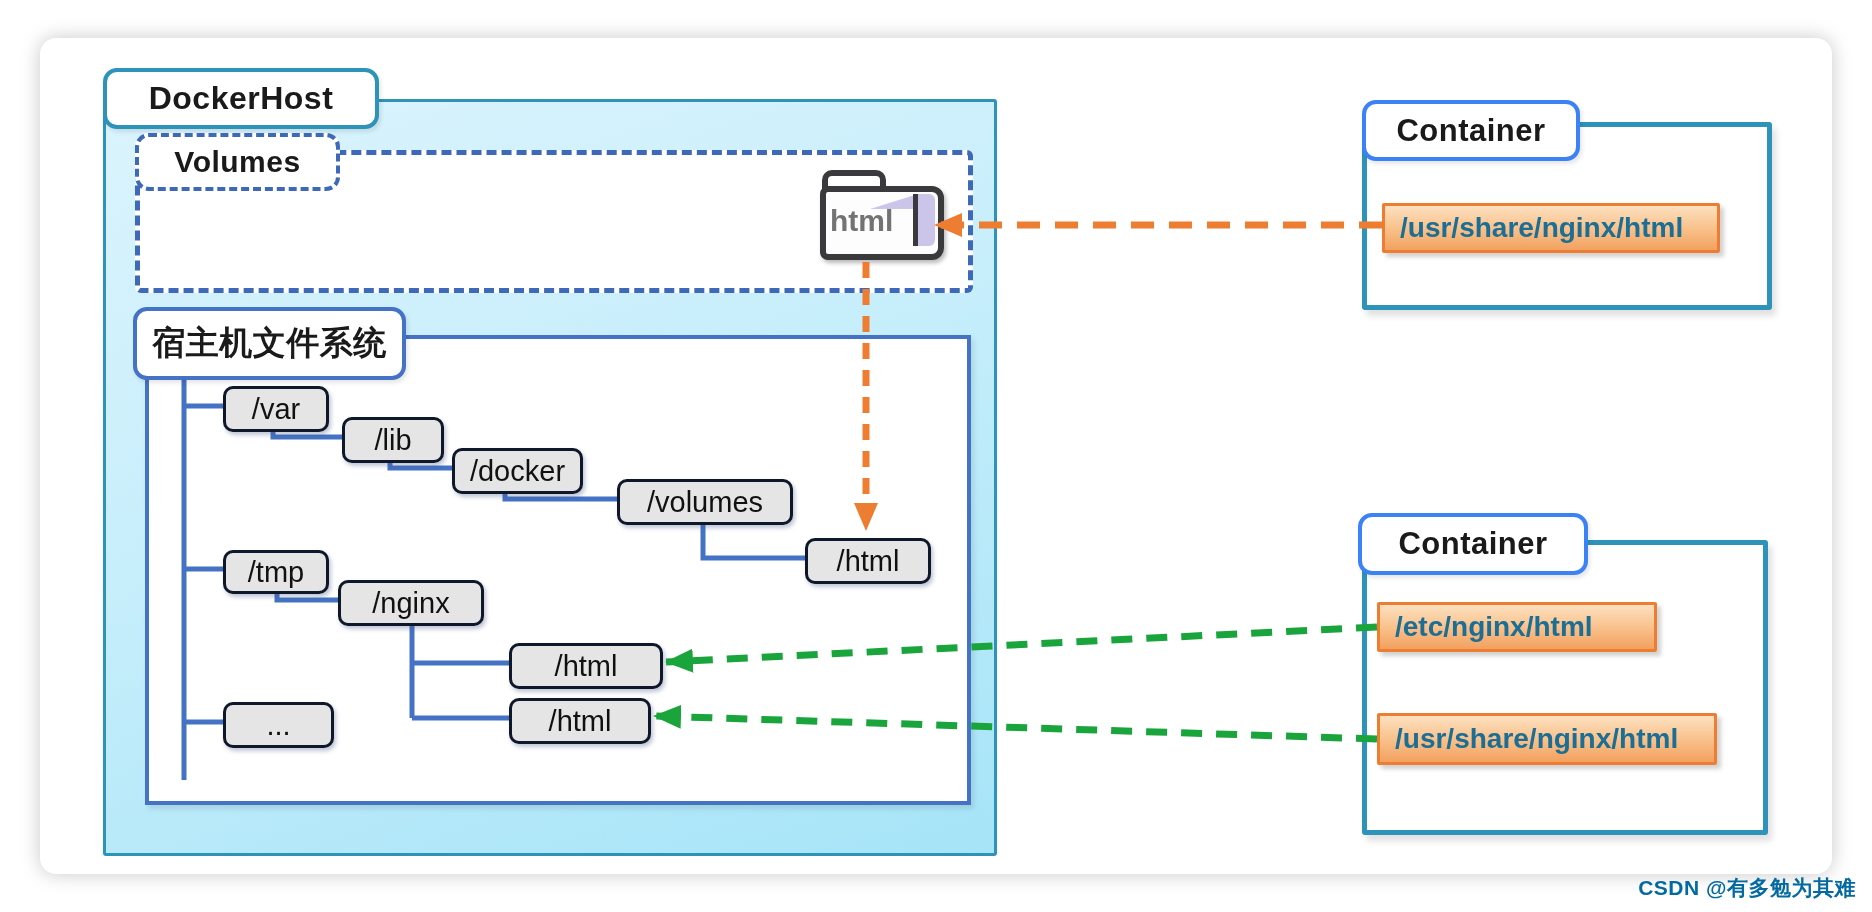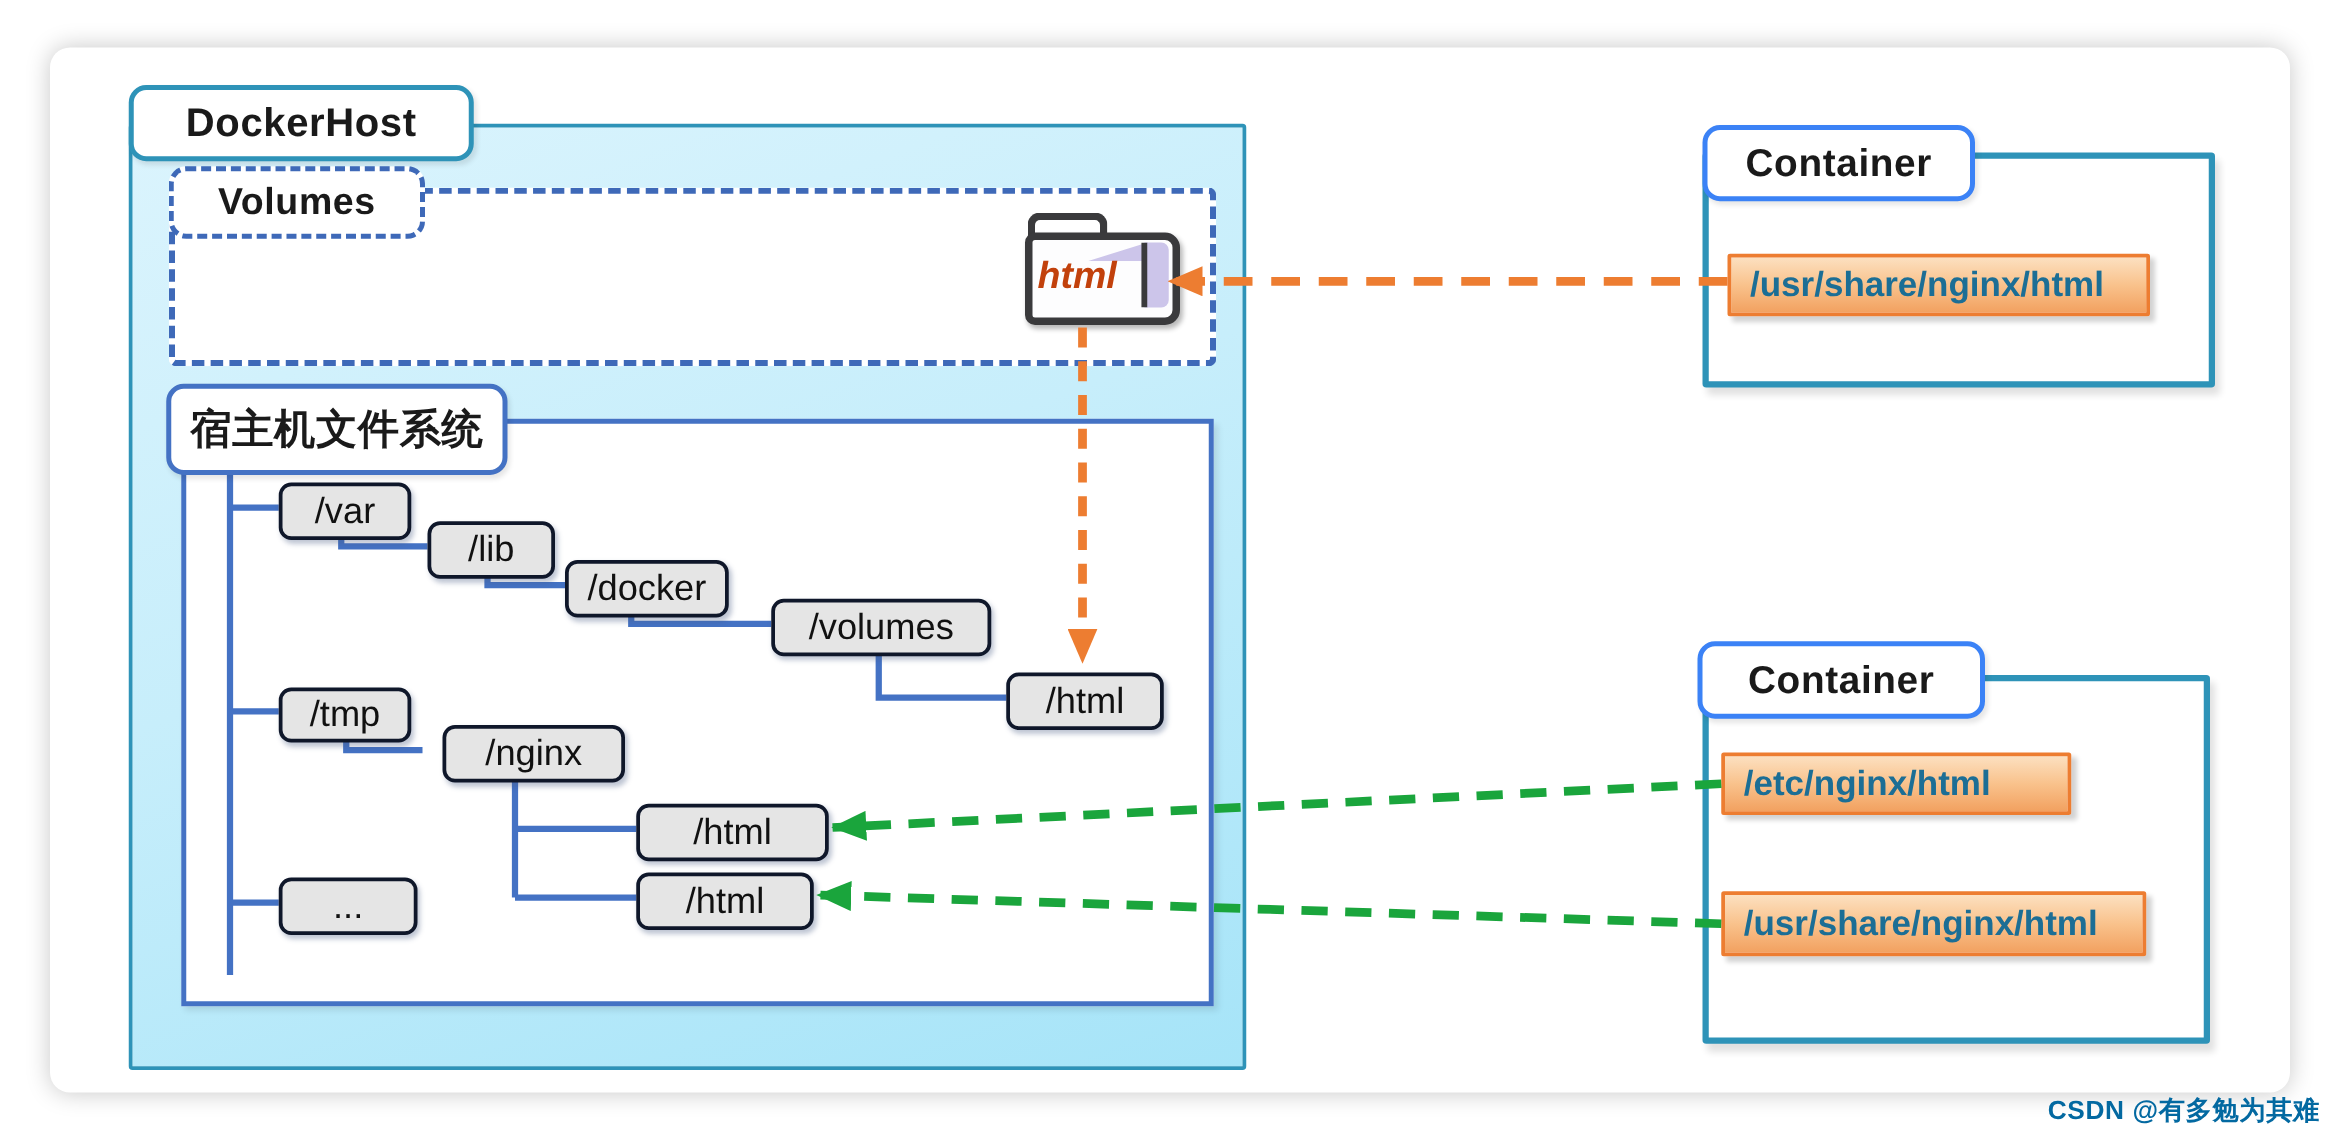--- a/index.html
+++ b/index.html
@@ -71,21 +71,21 @@
   .folder .fold{
     position:absolute;top:2px;right:3px;width:17px;bottom:8px;background:#CCC5EA;
     border-left:5px solid #3A3A3C;border-radius:0 6px 6px 0;
   }
   .folder .slope{
     position:absolute;top:2px;right:20px;left:44px;height:15px;background:#CCC5EA;
     clip-path:polygon(0 100%,100% 0,100% 100%);
   }
   .folder .flabel{
     position:absolute;left:10px;top:34px;z-index:4;
-    font-size:30px;font-weight:600;color:#c2410c;font-style:italic;
+    font-size:30px;font-weight:600;color:#737373;
   }
 
   
   .container-box{
     position:absolute;background:#ffffff;border:5px solid #2E93B8;border-radius:3px;z-index:1;
     box-shadow:4px 6px 6px rgba(0,0,0,0.12);
   }
   .container-label{border:4px solid #3b82f6;font-size:31px;}
   .opath{
     position:absolute;z-index:3;
@@ -152,21 +152,21 @@
     </div>
   <div class="tnode" style="left:617px;top:479px;width:170px;height:40px;">
       <span>/volumes</span>
     </div>
   <div class="tnode" style="left:805px;top:538px;width:120px;height:40px;">
       <span>/html</span>
     </div>
   <div class="tnode" style="left:223px;top:550px;width:100px;height:38px;">
       <span>/tmp</span>
     </div>
-  <div class="tnode" style="left:338px;top:580px;width:140px;height:40px;margin-left:16px;">
+  <div class="tnode" style="left:338px;top:580px;width:140px;height:40px;">
       <span>/nginx</span>
     </div>
   <div class="tnode" style="left:509px;top:643px;width:148px;height:40px;">
       <span>/html</span>
     </div>
   <div class="tnode" style="left:509px;top:698px;width:136px;height:40px;">
       <span>/html</span>
     </div>
   <div class="tnode" style="left:223px;top:702px;width:105px;height:40px;">
       <span>...</span>

